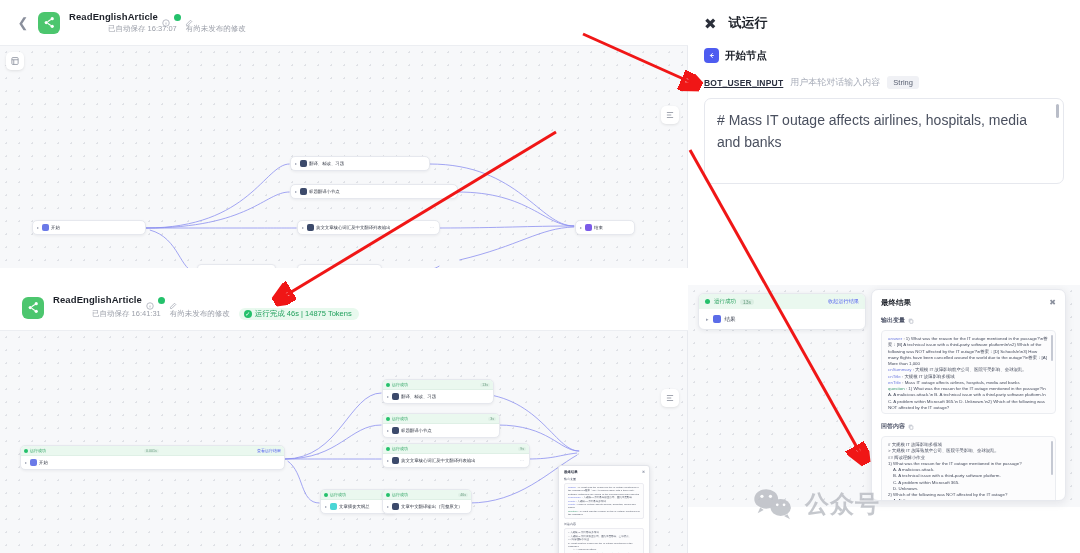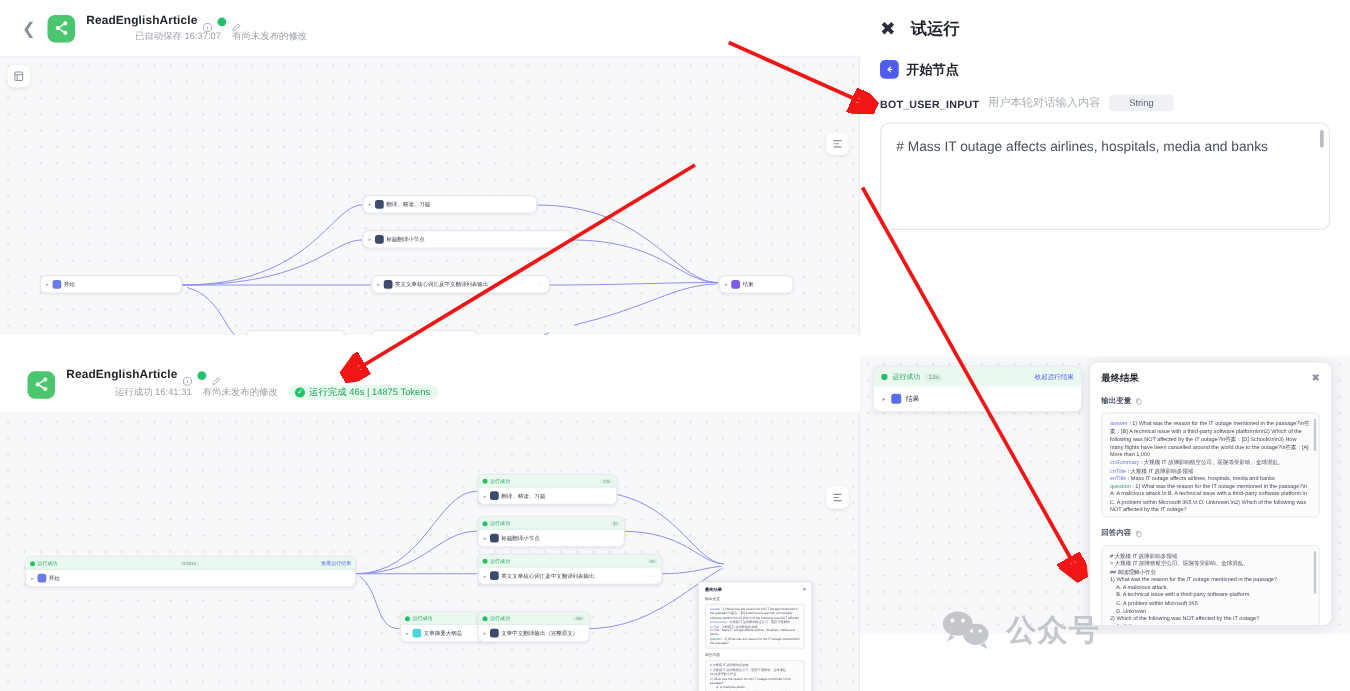--- a/index.html
+++ b/index.html
@@ -137,32 +137,32 @@
   .tr-search .ph { font-size: 9px; color: #a9aeba; flex: 1; }
   .tr-search .cv { font-size: 7px; color: #8e939f; }
   .start-row { display: flex; align-items: center; gap: 6px; margin-top: 16px; }
   .start-ic {
     width: 15px; height: 15px; border-radius: 4px; background: #4e5cf0;
     display: flex; align-items: center; justify-content: center;
   }
   .start-ic svg { width: 9px; height: 9px; }
   .start-lb { font-size: 10.5px; font-weight: bold; color: #1d2129; }
   .var-row { display: flex; align-items: center; gap: 7px; margin-top: 13px; }
-  .var-key { font-size: 8.5px; font-weight: bold; color: #2b3040; letter-spacing: .2px; }
+  .var-key { font-size: 8.5px; font-weight: bold; color: #2b3040; letter-spacing: .2px; text-decoration: underline; }
   .var-desc { font-size: 9px; color: #a9aeba; }
   .var-type {
     font-size: 7.5px; color: #5c6374; background: #f0f1f5;
-    border-radius: 3px; padding: 2px 16px;
+    border-radius: 3px; padding: 2px 6px;
   }
   .var-box {
     margin-top: 9px; position: relative;
     border: 1px solid #e6e8ee; border-radius: 7px;
     padding: 11px 14px 11px 12px; height: 86px; overflow: hidden;
   }
-  .var-box p { font-size: 11px; line-height: 1.55; color: #4a505f; }
+  .var-box p { font-size: 14px; line-height: 1.55; color: #4a505f; }
   .var-box p + p { margin-top: 11px; }
   .var-scroll {
     position: absolute; right: 4px; top: 5px; width: 3px; height: 14px;
     background: #b9bdc8; border-radius: 2px;
   }
 
   
   .res-area {
     position: absolute; left: 688px; top: 0; width: 392px; height: 222px;
     background: #f7f8fa;
@@ -414,21 +414,21 @@
               </svg>
           </span>
           <span class="dot-green"></span>
           <span class="mini-ico">
             <svg viewBox="0 0 16 16" fill="none" stroke="#a7abb6" stroke-width="1.6">
                 <path d="M11 2.5 13.5 5 5.5 13H3v-2.5z"></path>
               </svg>
           </span>
         </div>
         <div class="sub-row">
-          <span class="sub-txt">运行成功 16:41:31</span>
+          <span class="sub-txt">已自动保存 16:41:31</span>
           <span class="sub-txt">有尚未发布的修改</span>
           <span class="run-badge">
             <span class="ck">✓</span>
             <span>运行完成 46s | 14875 Tokens</span>
           </span>
         </div>
       </div>
       <div class="hdr-right">
         <button class="btn-ghost">隐藏运行结果</button>
         <div class="btn-split">

